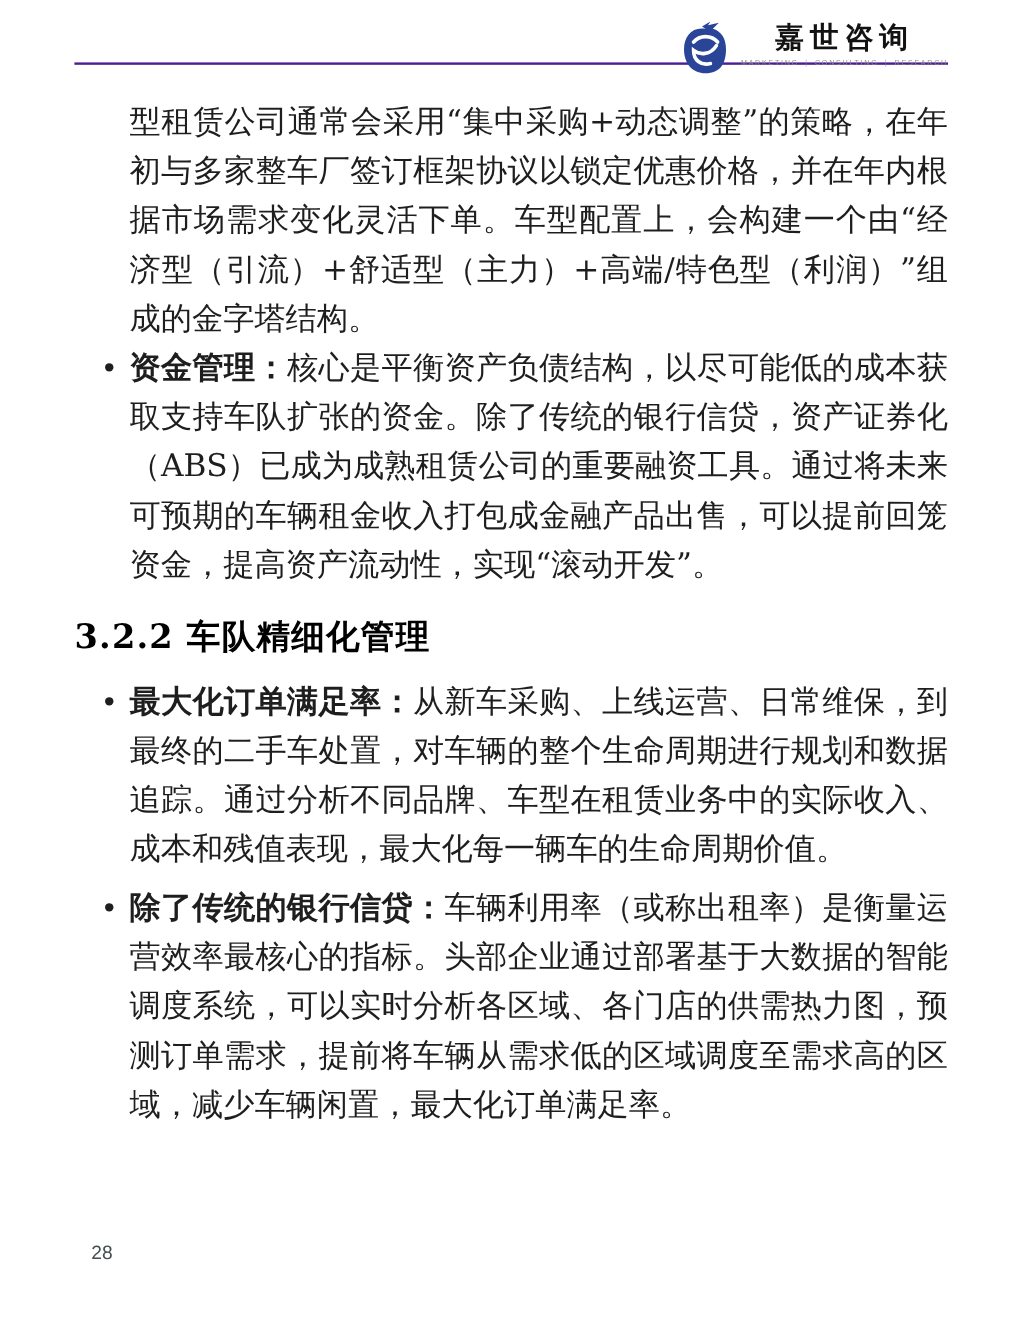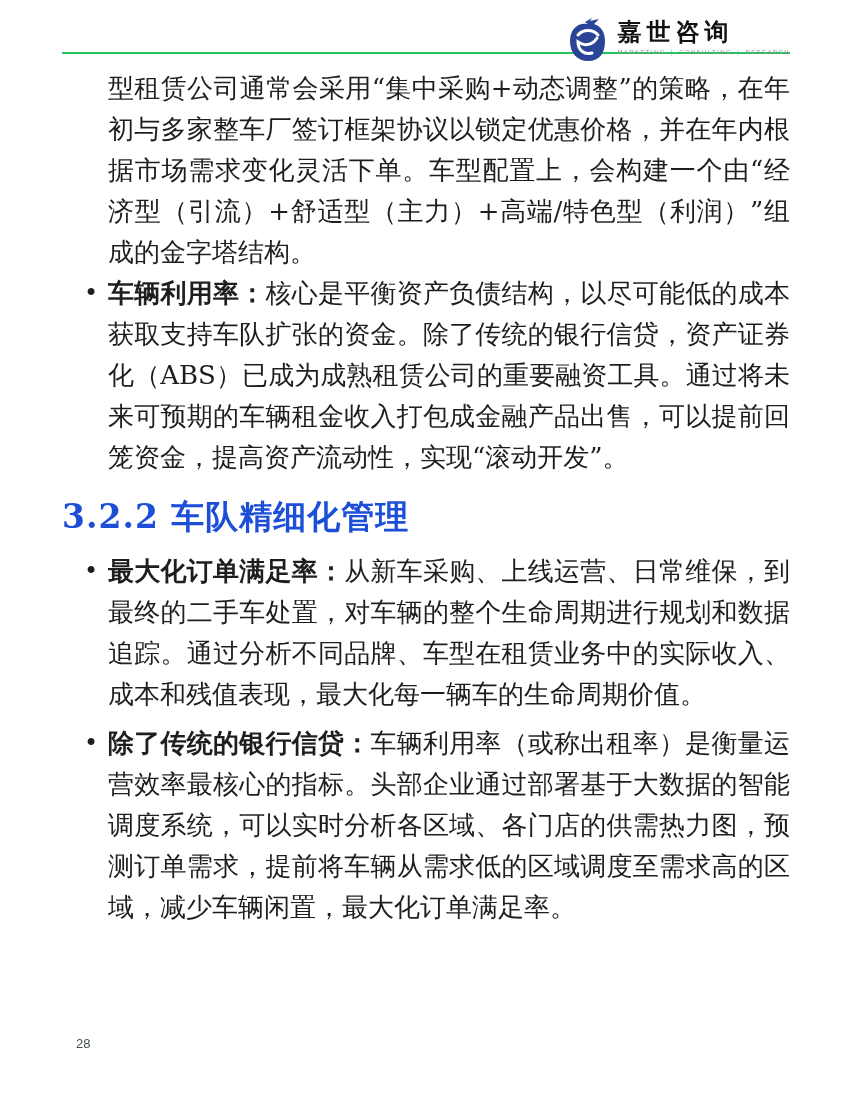--- a/index.html
+++ b/index.html
@@ -12,25 +12,26 @@
     overflow: hidden;
     font-family: "DejaVu Serif", "Liberation Serif", serif;
     color: #1e1e1e;
   }
 
   
   .header {
     margin: 0 60px 0 62px;
     padding-top: 18px;
     height: 54px;
-    border-bottom: 2px solid #22c55e;
+    border-bottom: 2px solid #4c1d95;
     display: flex;
     justify-content: flex-end;
     align-items: flex-start;
     box-sizing: border-box;
+    text-align: center;
   }
   .logo {
     display: flex;
     align-items: flex-start;
     gap: 9px;
   }
   .logo-icon svg { display: block; }
   .logo-textcol { display: flex; flex-direction: column; }
   .logo-name {
     font-family: "Liberation Sans", "DejaVu Sans", sans-serif;
@@ -46,59 +47,59 @@
     font-size: 6px;
     letter-spacing: 1.4px;
     color: #8d8d8d;
     margin-top: 2px;
     white-space: nowrap;
   }
 
   
   .body {
     margin: 0 60px 0 62px;
-    padding-top: 14px;
+    padding-top: 28px;
     font-size: 26px;
     line-height: 41px;
     text-align: justify;
   }
   .body p { margin: 0; }
   .indent { padding-left: 46px; }
 
   .bullet-item {
     position: relative;
     padding-left: 46px;
   }
   .bullet-item .dot {
     position: absolute;
     left: 22px;
     top: 0;
     font-size: 24px;
   }
   .lead { font-weight: 700; }
 
   .section-heading {
-    font-size: 33px;
+    font-size: 28px;
     font-weight: 700;
-    color: #1d4ed8;
+    color: #000000;
     margin: 22px 0 17px 0;
     line-height: 34px;
     letter-spacing: 1px;
     text-align: left;
   }
   .intro { margin: 0 0 8px 0 !important; }
   .fleet-bullet { margin-top: 8px; }
 
   
   .page-number {
     position: absolute;
     left: 76px;
     top: 1036px;
     font-family: "Liberation Sans", "DejaVu Sans", sans-serif;
-    font-size: 13px;
+    font-size: 16px;
     color: #454f50;
   }
 </style>
 </head>
 <body>
 
 <div class="page">
 
   <div class="header">
     <div class="logo">
@@ -115,21 +116,21 @@
       </span>
     </div>
   </div>
 
   <div class="body">
 
     <p class="indent">型租赁公司通常会采用“集中采购+动态调整”的策略，在年初与多家整车厂签订框架协议以锁定优惠价格，并在年内根据市场需求变化灵活下单。车型配置上，会构建一个由“经济型（引流）+舒适型（主力）+高端/特色型（利润）”组成的金字塔结构。</p>
 
     <div class="bullet-item">
       <span class="dot">•</span>
-      <p><span class="lead">车辆利用率：</span><span>核心是平衡资产负债结构，以尽可能低的成本获取支持车队扩张的资金。除了传统的银行信贷，资产证券化（ABS）已成为成熟租赁公司的重要融资工具。通过将未来可预期的车辆租金收入打包成金融产品出售，可以提前回笼资金，提高资产流动性，实现“滚动开发”。</span></p>
+      <p><span class="lead">资金管理：</span><span>核心是平衡资产负债结构，以尽可能低的成本获取支持车队扩张的资金。除了传统的银行信贷，资产证券化（ABS）已成为成熟租赁公司的重要融资工具。通过将未来可预期的车辆租金收入打包成金融产品出售，可以提前回笼资金，提高资产流动性，实现“滚动开发”。</span></p>
     </div>
 
     <h2 class="section-heading">3.2.2 车队精细化管理</h2>
 
 
     <div class="bullet-item fleet-bullet">
       <span class="dot">•</span>
       <p><span class="lead">最大化订单满足率：</span><span>从新车采购、上线运营、日常维保，到最终的二手车处置，对车辆的整个生命周期进行规划和数据追踪。通过分析不同品牌、车型在租赁业务中的实际收入、成本和残值表现，最大化每一辆车的生命周期价值。</span></p>
     </div>
 

